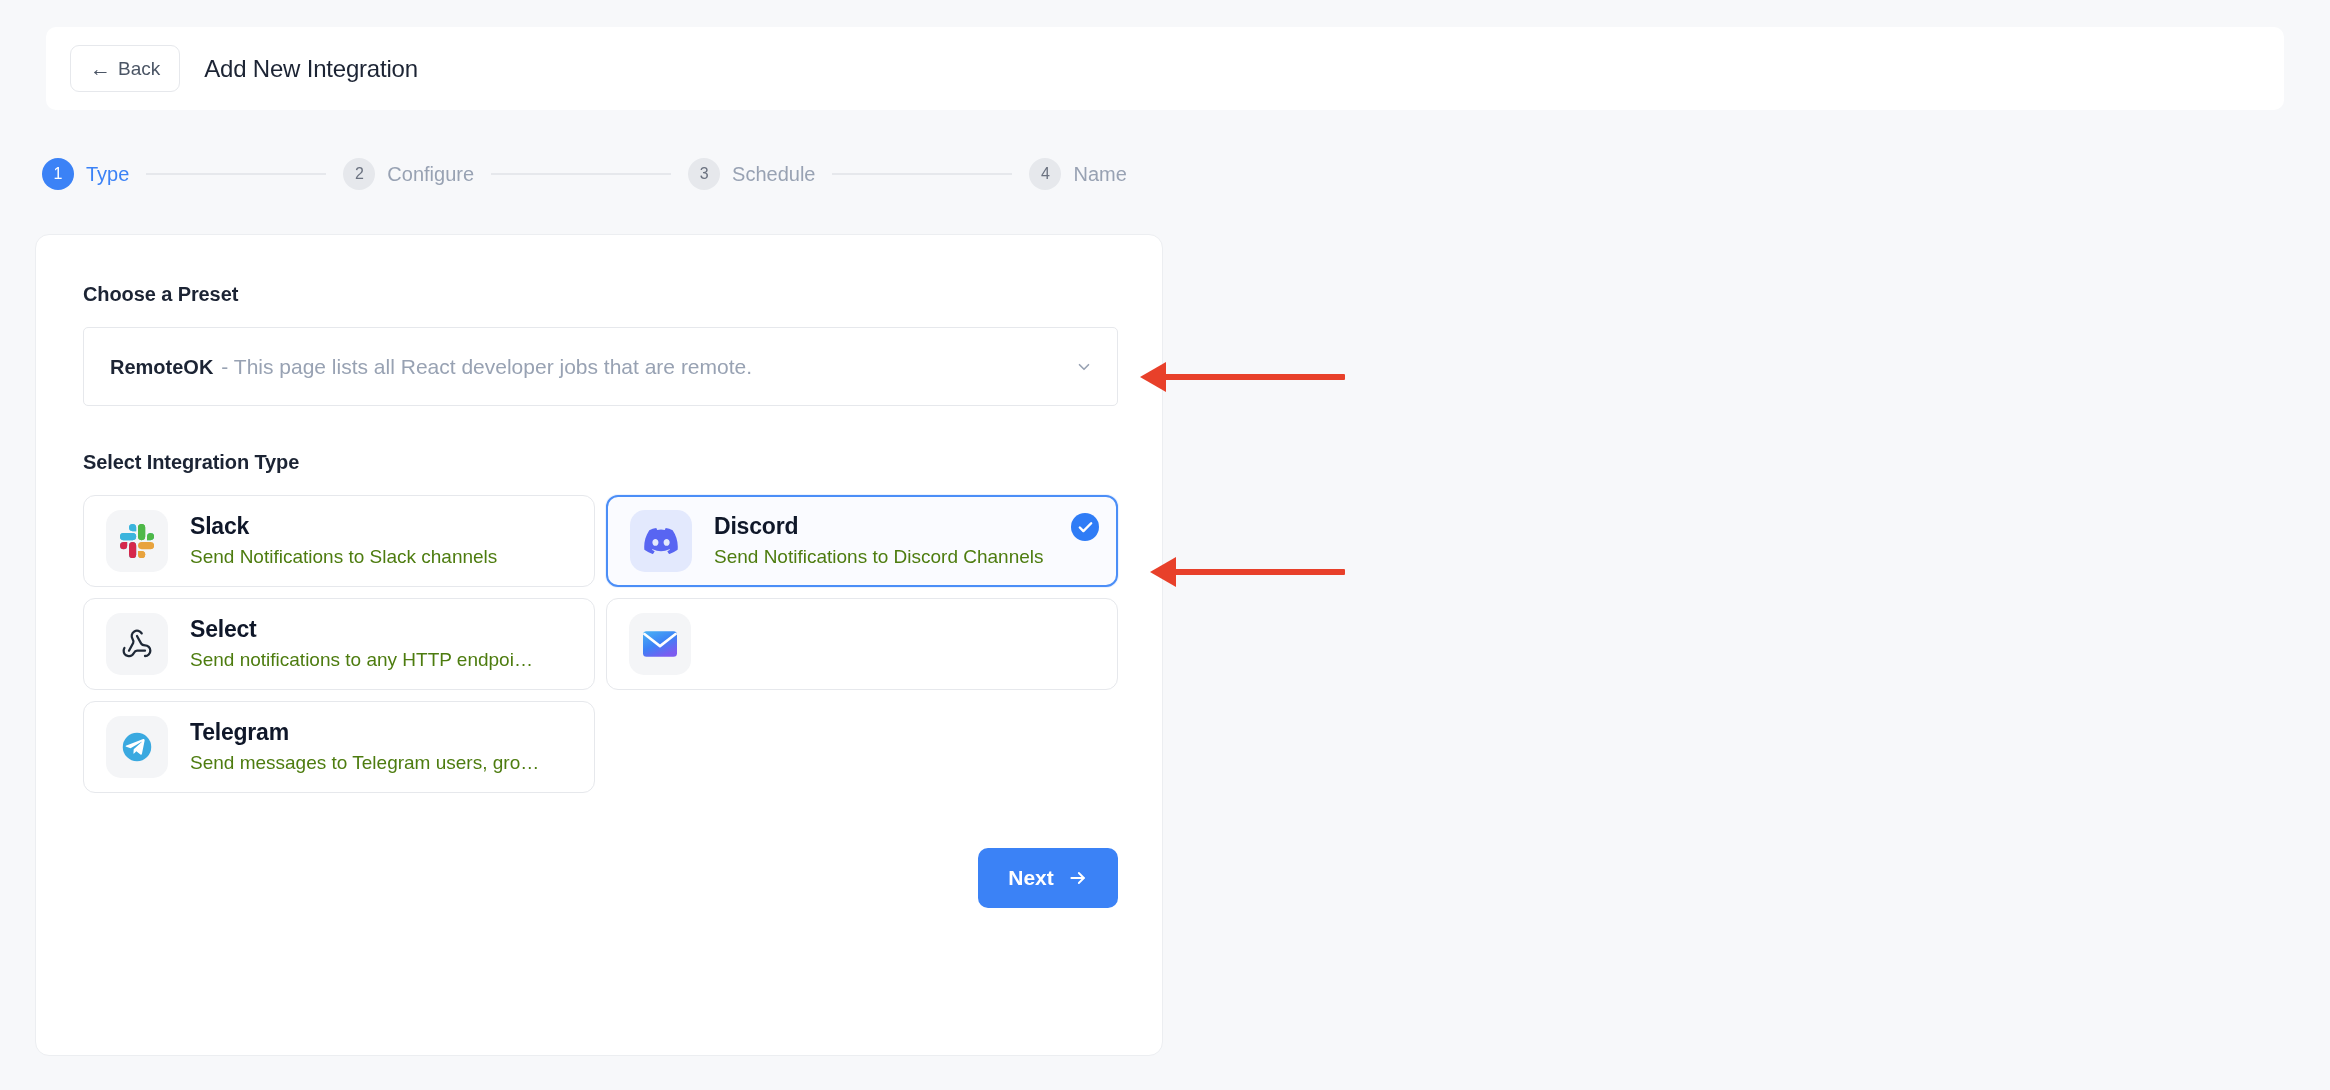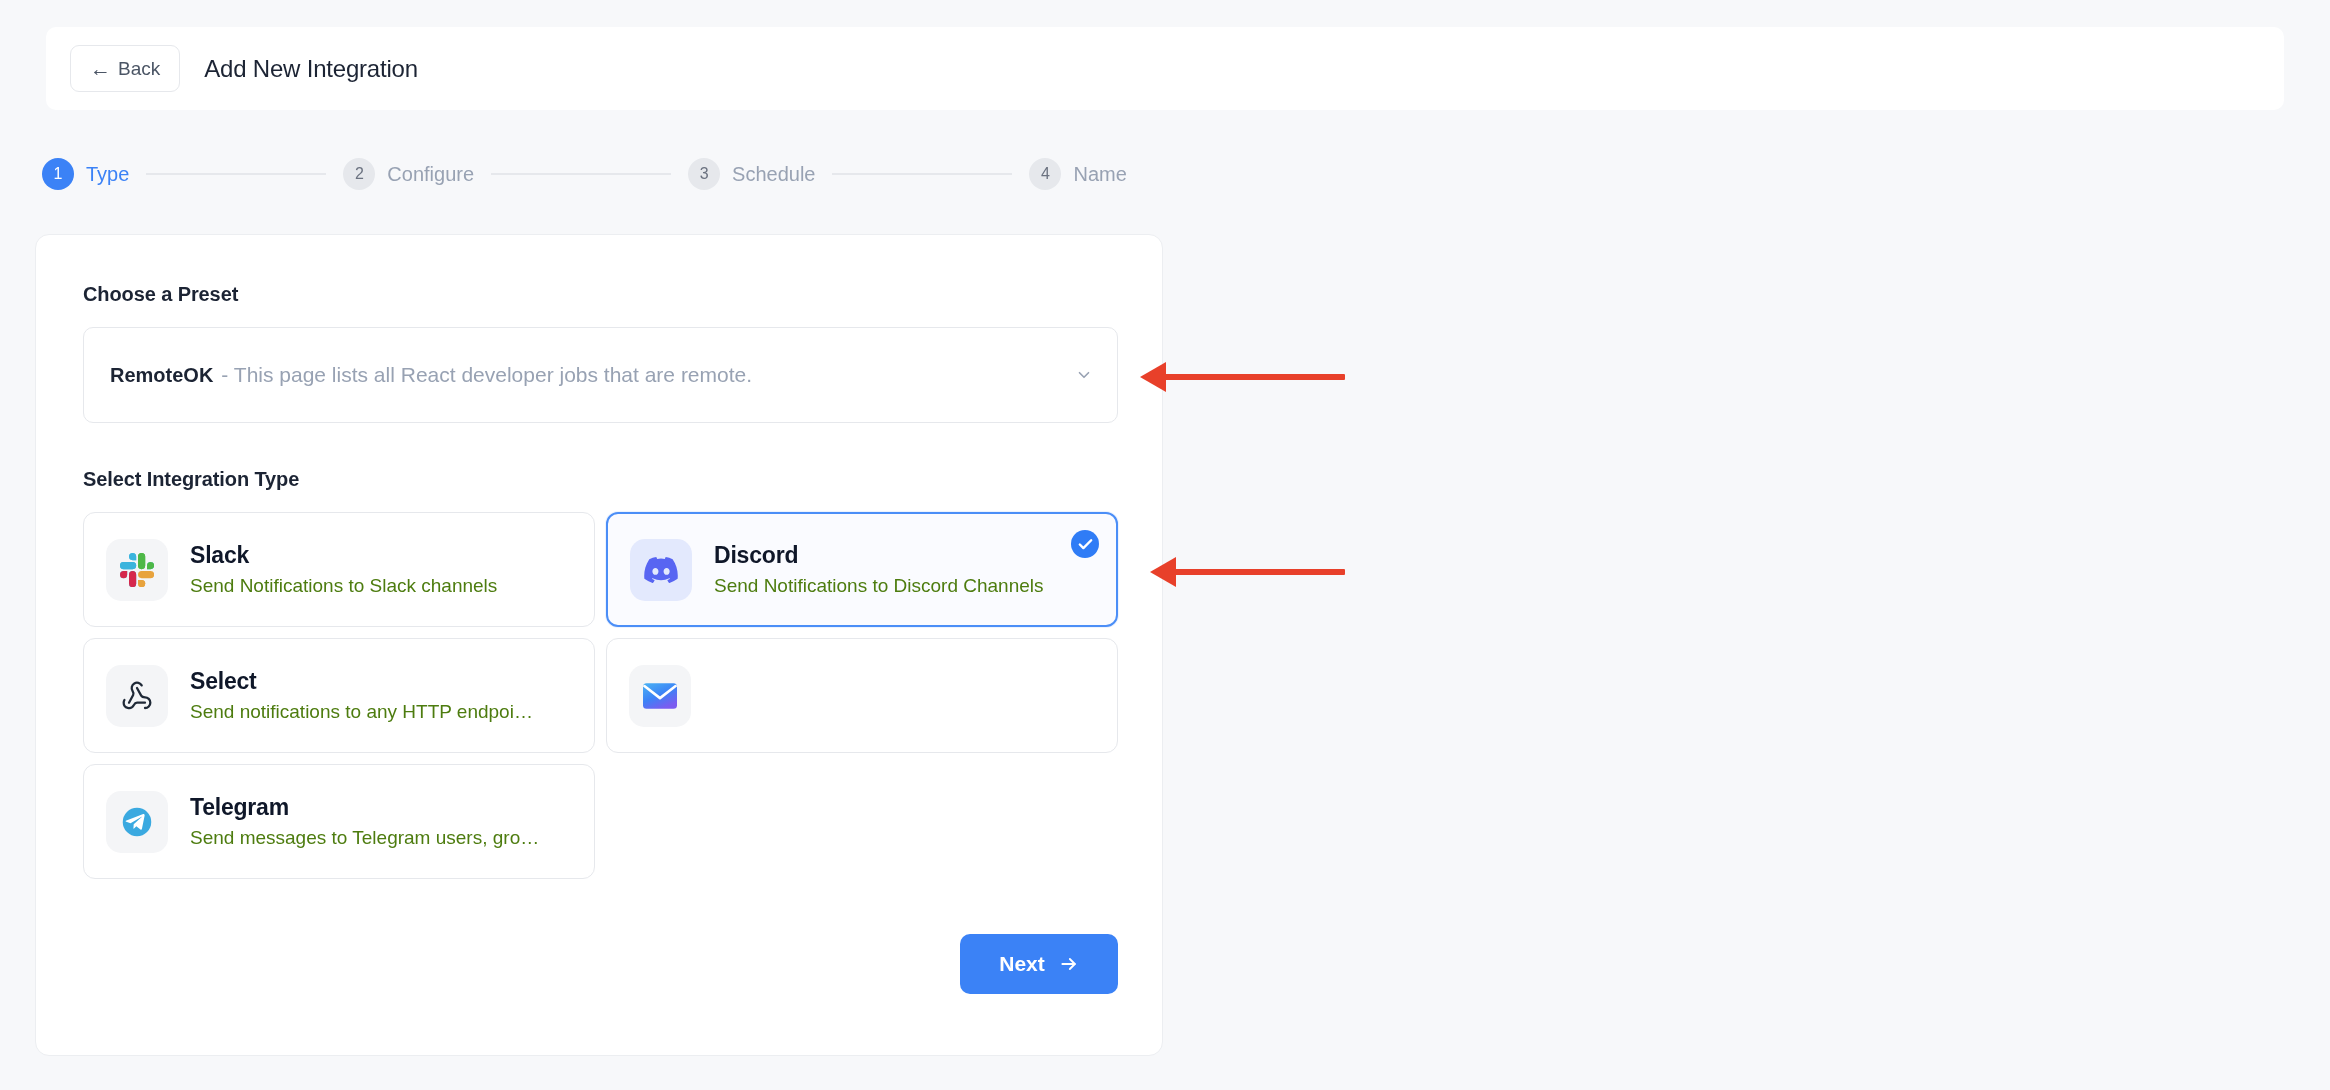--- a/index.html
+++ b/index.html
@@ -130,23 +130,23 @@
     font-size: 20px;
     font-weight: bold;
     color: #1c2434;
     letter-spacing: -0.1px;
   }
 
   
   .preset-select {
     margin-top: 21px;
     width: 1035px;
-    height: 96px;
+    height: 79px;
     border: 1px solid #e6e8ec;
-    border-radius: 10px;
+    border-radius: 5px;
     background: #ffffff;
     display: flex;
     align-items: center;
     padding: 0 24px 0 26px;
     box-sizing: border-box;
     cursor: pointer;
   }
   .preset-text {
     flex: 1;
     display: flex;
@@ -175,21 +175,21 @@
   .type-section-label { margin-top: 45px; }
   .type-grid {
     margin-top: 21px;
     display: grid;
     grid-template-columns: 512px 512px;
     gap: 11px 11px;
     width: 1035px;
   }
   .type-card {
     position: relative;
-    height: 115px;
+    height: 92px;
     border: 1px solid #e6e8ec;
     border-radius: 12px;
     background: #ffffff;
     display: flex;
     align-items: center;
     padding: 0 22px;
     box-sizing: border-box;
     gap: 22px;
     cursor: pointer;
   }
@@ -245,21 +245,21 @@
     margin-top: 55px;
     width: 1035px;
     display: flex;
     justify-content: flex-end;
   }
   .next-btn {
     display: flex;
     align-items: center;
     justify-content: center;
     gap: 14px;
-    width: 158px;
+    width: 140px;
     height: 60px;
     background: #3b82f6;
     color: #ffffff;
     border: none;
     border-radius: 10px;
     font-size: 21px;
     font-weight: bold;
     font-family: "Liberation Sans", sans-serif;
     cursor: pointer;
   }

